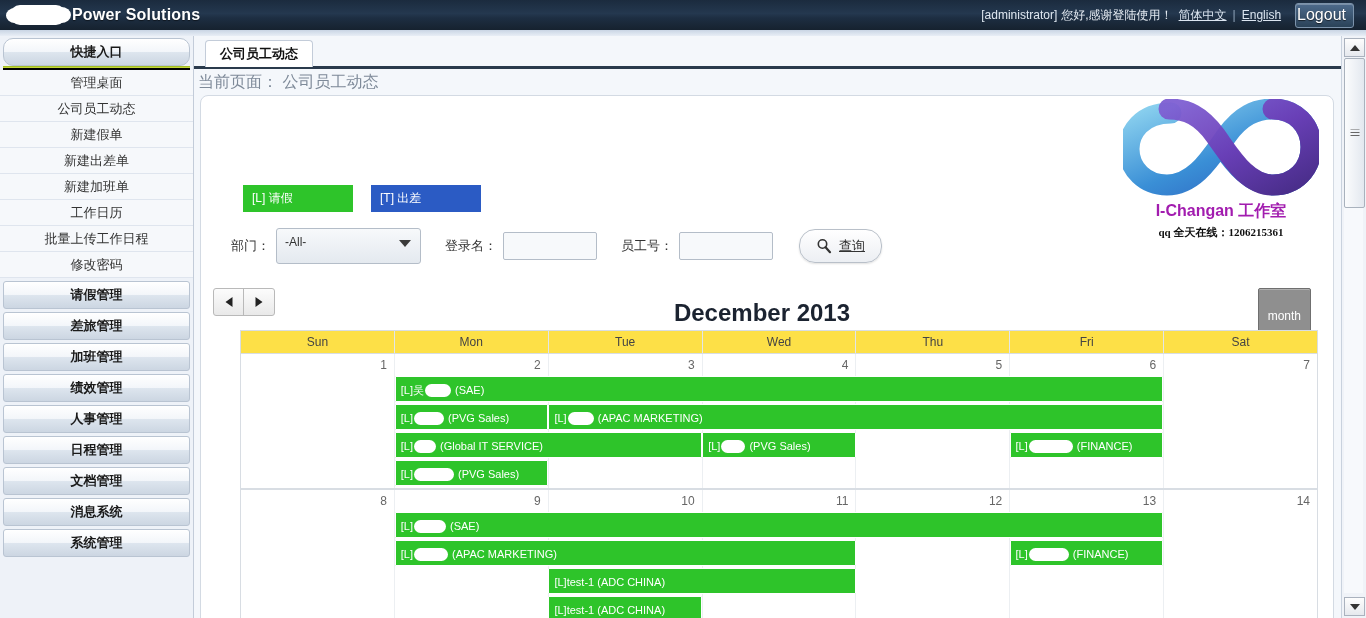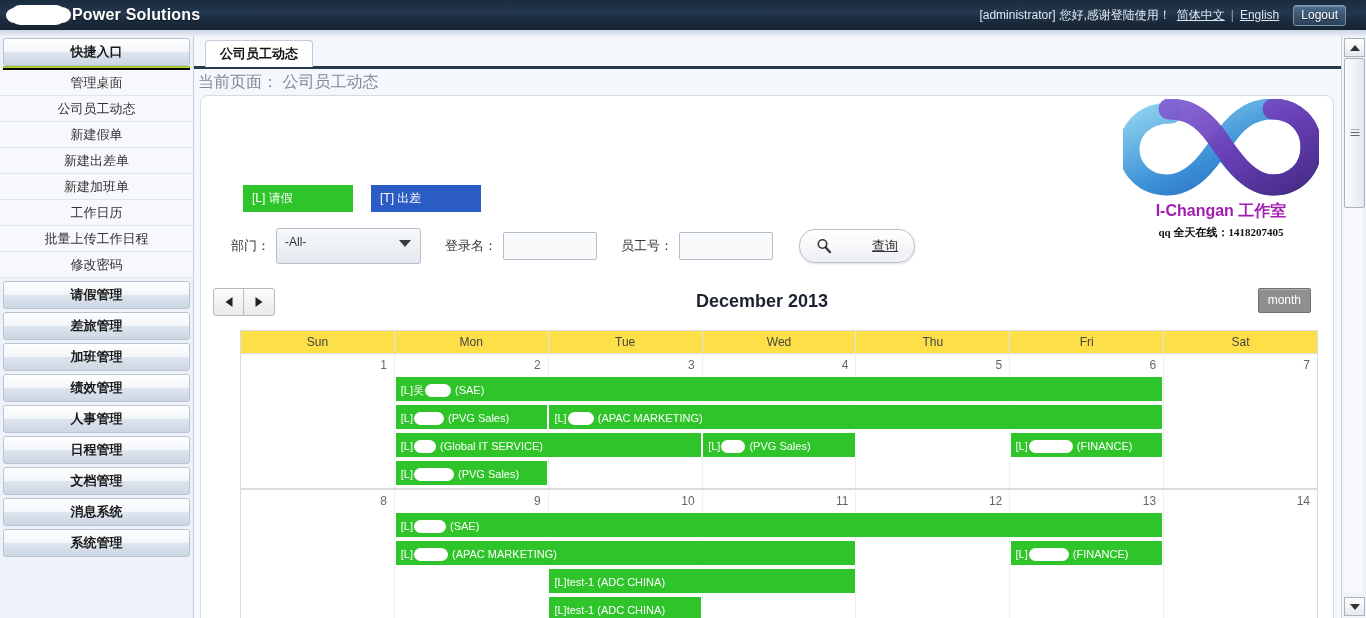--- a/index.html
+++ b/index.html
@@ -37,42 +37,42 @@
   #topbar-right{
     position:absolute;right:8px;top:0;height:30px;display:flex;align-items:center;
     color:#dfe7f0;font-size:12px;
   }
   #greet{color:#e6ecf3;}
   .toplink{
     color:#dbe5f0;text-decoration:underline;margin:0 6px;cursor:pointer;font-size:12px;
   }
   .sep{color:#8fa3b9;}
   #logout-btn{
-    margin-left:8px;margin-right:12px;
+    margin-left:8px;margin-right:4px;
     background:linear-gradient(to bottom,#4e6b8c,#2a4258);
     border:1px solid #7c93ab;border-radius:3px;color:#fff;
-    padding:2px 7px 3px 7px;font-size:12px;cursor:pointer;
+    padding:2px 7px 3px 1px;font-size:16px;cursor:pointer;
     box-shadow:0 1px 0 rgba(255,255,255,.25) inset;
     text-shadow:0 1px 1px rgba(0,0,0,.6);
   }
 
   
   #sidebar{
     position:absolute;left:0;top:36px;width:193px;height:582px;
     background:#eef2f8;border-right:1px solid #c3ccd9;
   }
   .sb-group{
     margin:3px 3px 0 3px;
     height:26px;line-height:26px;text-align:center;
     font-weight:bold;font-size:13px;color:#1a1a1a;
     background:linear-gradient(to bottom,#ffffff 0%,#f3f6fa 48%,#dde5ee 52%,#ccd6e2 100%);
     border:1px solid #b9c4d2;border-radius:3px;
     box-shadow:0 1px 0 #fff inset;cursor:pointer;
   }
-  .sb-group.first{margin-top:2px;}
+  .sb-group.first{margin-top:2px;border-radius:10px;}
   .sb-accent{
     margin:0 3px;height:4px;
     background:linear-gradient(to bottom,#94b21a,#c6d93b 40%,#000 55%,#000 100%);
   }
   .sb-item{
     height:25px;line-height:25px;text-align:center;font-size:13px;color:#333;
     border-bottom:1px solid #dfe5ee;background:#f6f8fb;cursor:pointer;
   }
 
   
@@ -140,46 +140,45 @@
     border:1px solid #b4bdc8;background:#f7f9fb;border-radius:2px;
     font-size:12px;color:#333;padding:0 5px;
     font-family:"Liberation Sans",sans-serif;
   }
   .gap{width:24px;}
   #search-btn{
     margin-left:26px;height:32px;padding:0 16px;display:flex;align-items:center;
     background:linear-gradient(to bottom,#ffffff,#eceff3);
     border:1px solid #b9c0c9;border-radius:16px;cursor:pointer;
     box-shadow:0 1px 2px rgba(0,0,0,.12);
-    gap:33px;
   }
   #search-btn span{margin-left:7px;font-size:13px;color:#333;text-decoration:underline;}
 
   
   #cal-toolbar{position:absolute;left:6px;top:192px;width:1110px;height:30px;}
   .navbtn{
     position:absolute;top:0;width:30px;height:26px;
     background:linear-gradient(to bottom,#fcfcfc,#e9e9e9);
     border:1px solid #b9b9b9;cursor:pointer;
   }
   #nav-prev{left:6px;border-radius:3px 0 0 3px;}
   #nav-next{left:36px;border-radius:0 3px 3px 0;}
   .navbtn i{
     position:absolute;left:50%;top:50%;width:0;height:0;
     transform:translate(-50%,-50%);
   }
   #nav-prev i{border-top:5px solid transparent;border-bottom:5px solid transparent;border-right:7px solid #222;}
   #nav-next i{border-top:5px solid transparent;border-bottom:5px solid transparent;border-left:7px solid #222;}
   #cal-title{
-    position:absolute;left:0;top:0;width:1110px;text-align:center;
-    font-size:18px;font-weight:bold;color:#1b2330;line-height:26px;
+    position:absolute;left:0;top:12px;width:1110px;text-align:center;
+    font-size:24px;font-weight:bold;color:#1b2330;line-height:26px;
   }
   #view-month{
     position:absolute;right:6px;top:0;height:23px;line-height:23px;
-    padding:0 9px;background:#8f8f8f;border:1px solid #6f6f6f;
+    padding:16px 9px;background:#8f8f8f;border:1px solid #6f6f6f;
     color:#fff;font-size:12px;border-radius:2px;cursor:pointer;
     box-shadow:0 1px 0 rgba(255,255,255,.3) inset;
   }
 
   
   #cal{position:absolute;left:39px;top:234px;width:1078px;}
   #cal-head{display:flex;border:1px solid #d8dde3;border-bottom:none;background:#fde047;}
   .dow{
     flex:1;text-align:center;height:22px;line-height:22px;
     font-size:12px;color:#444;border-right:1px solid #e1e5ea;
@@ -303,21 +302,21 @@
           <linearGradient id="gR" x1="0" y1="0" x2="1" y2="1">
             <stop offset="0%" stop-color="#7e5fd2"></stop>
               <stop offset="50%" stop-color="#6b3bb5"></stop>
             <stop offset="100%" stop-color="#4a2a86"></stop>
           </linearGradient>
         </defs>
         <path d="M48 14 C18 14 6 34 6 50 C6 70 22 86 44 86 C72 86 88 58 104 36 C118 17 132 10 150 10 C172 10 188 26 188 48 C188 70 172 86 150 86 C128 86 112 66 98 46" fill="none" stroke="url(#gL)" stroke-width="21" stroke-linecap="round"></path>
         <path d="M150 10 C172 10 188 26 188 48 C188 70 172 86 150 86 C124 86 108 58 92 36 C78 17 64 10 46 10" fill="none" stroke="url(#gR)" stroke-width="21" stroke-linecap="round" opacity="0.95"></path>
       </svg>
       <div id="wm-title">I-Changan 工作室</div>
-      <div id="wm-qq">qq 全天在线：1418207405</div>
+      <div id="wm-qq">qq 全天在线：1206215361</div>
     </div>
 
     <div id="legend">
       <div class="legend-chip" id="chip-leave">[L] 请假</div>
       <div class="legend-chip" id="chip-trip">[T] 出差</div>
     </div>
 
     <div id="filters">
       <span class="f-label">部门：</span>
       <div id="dept-select">

